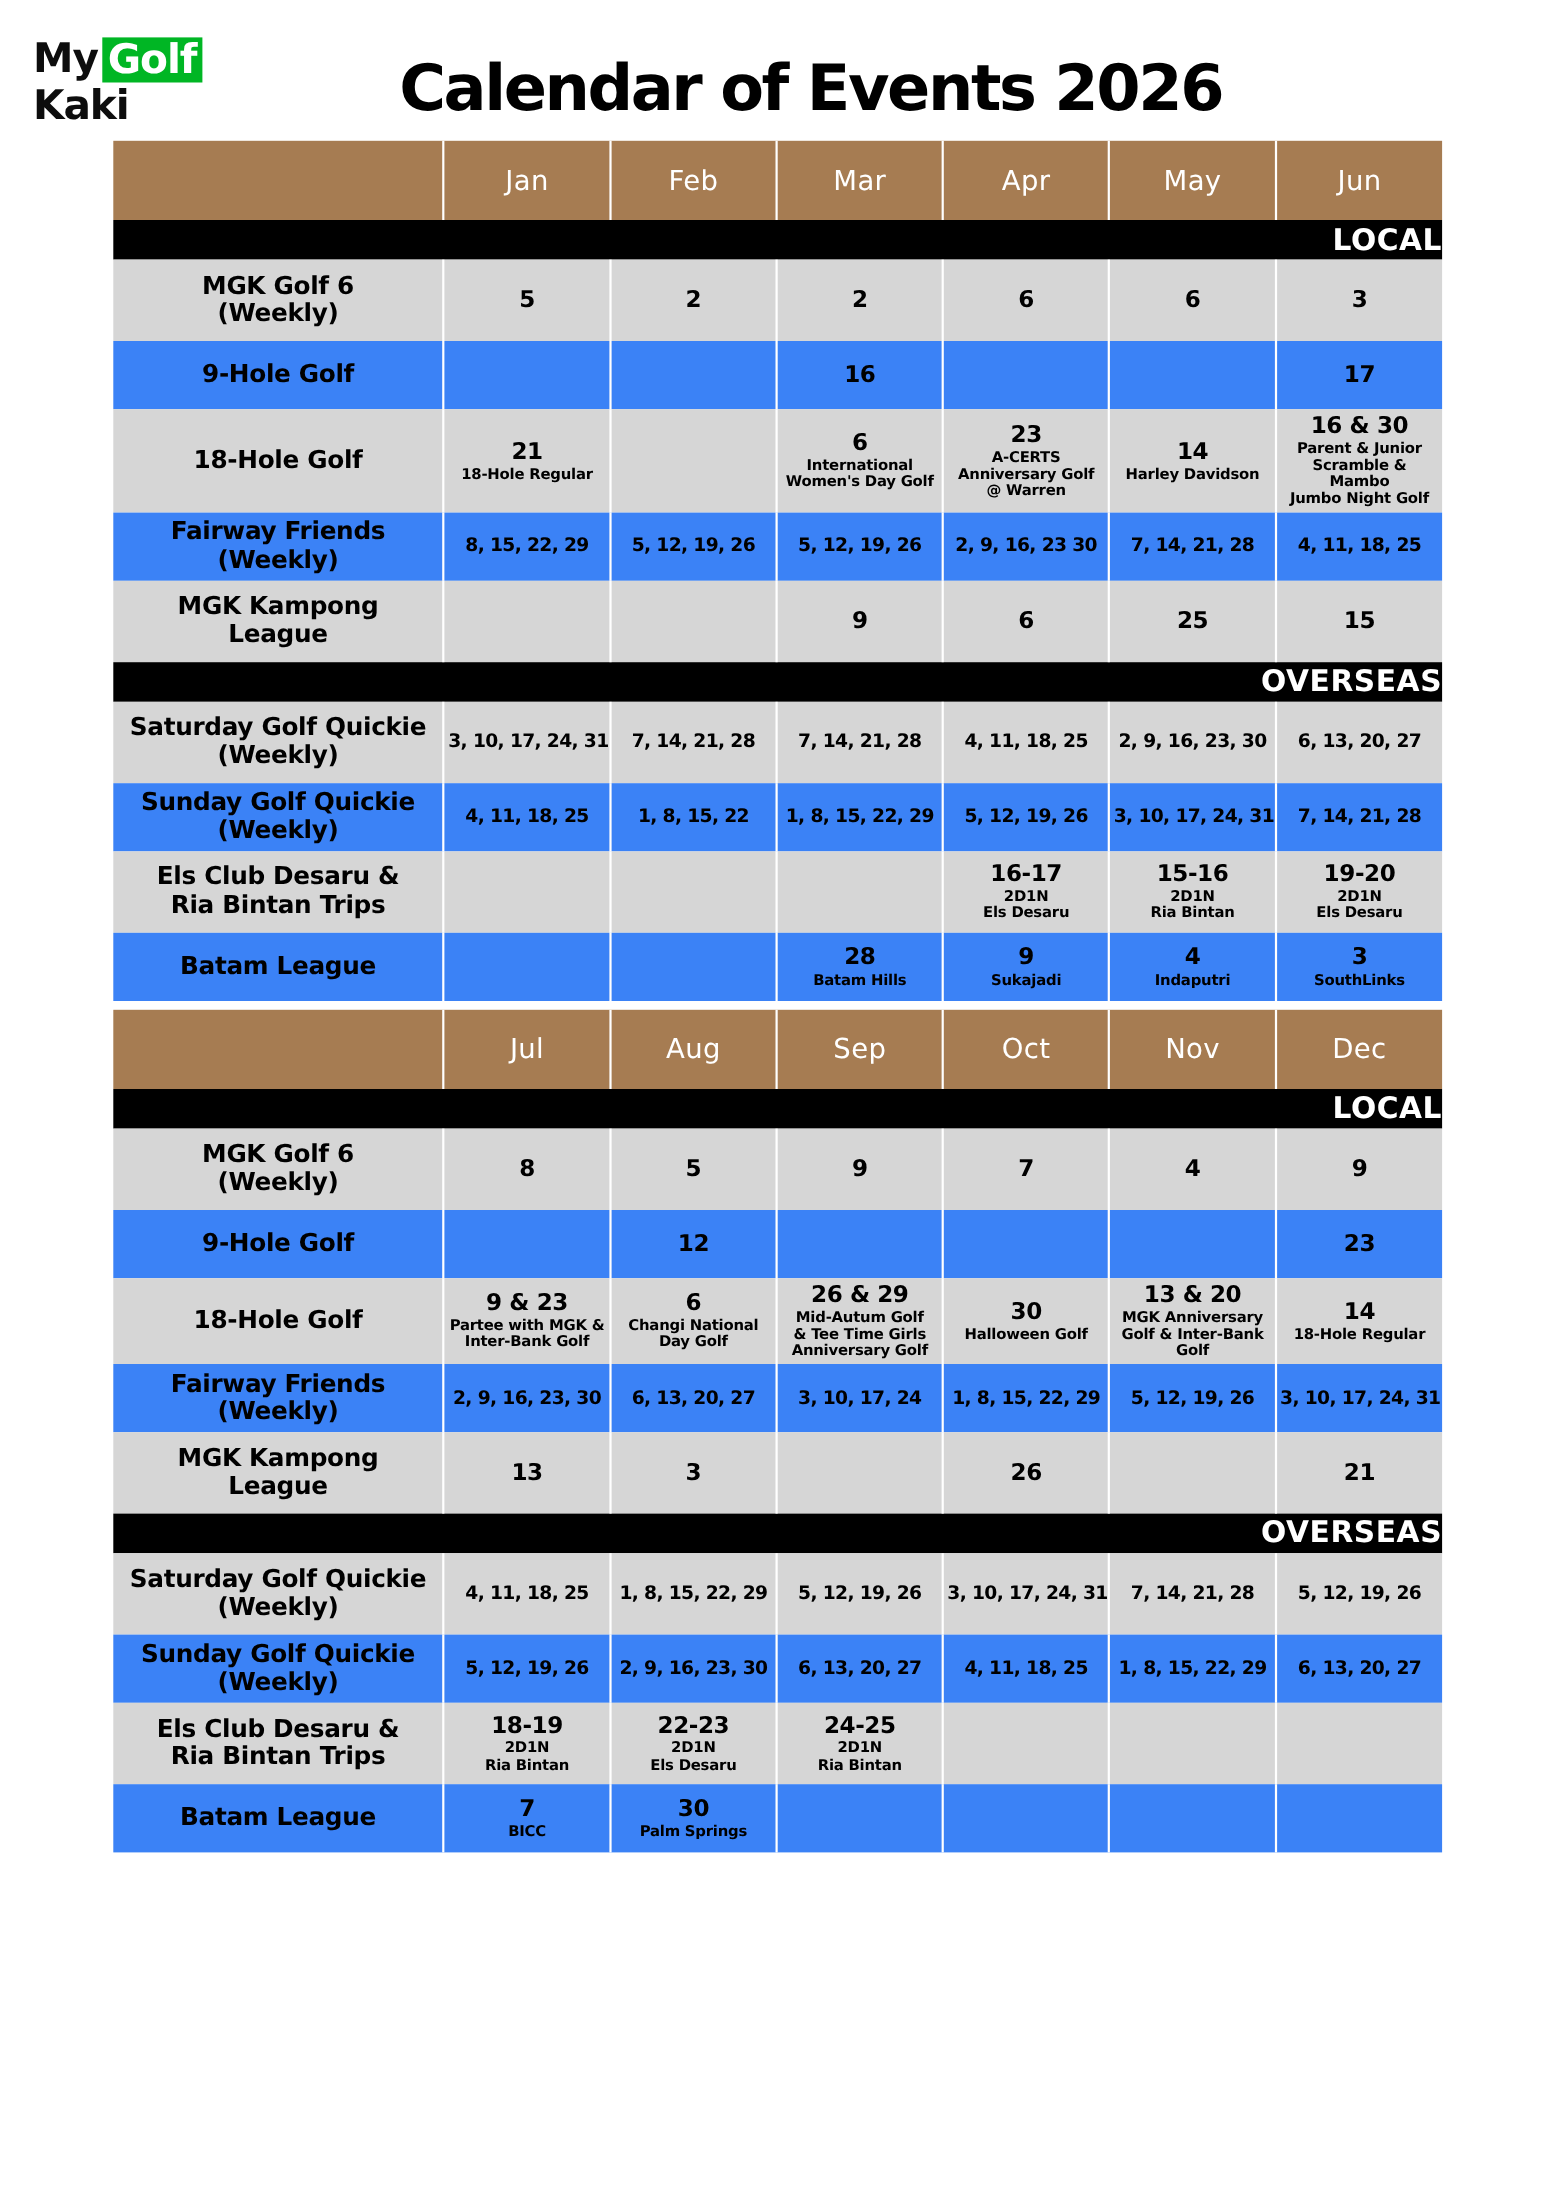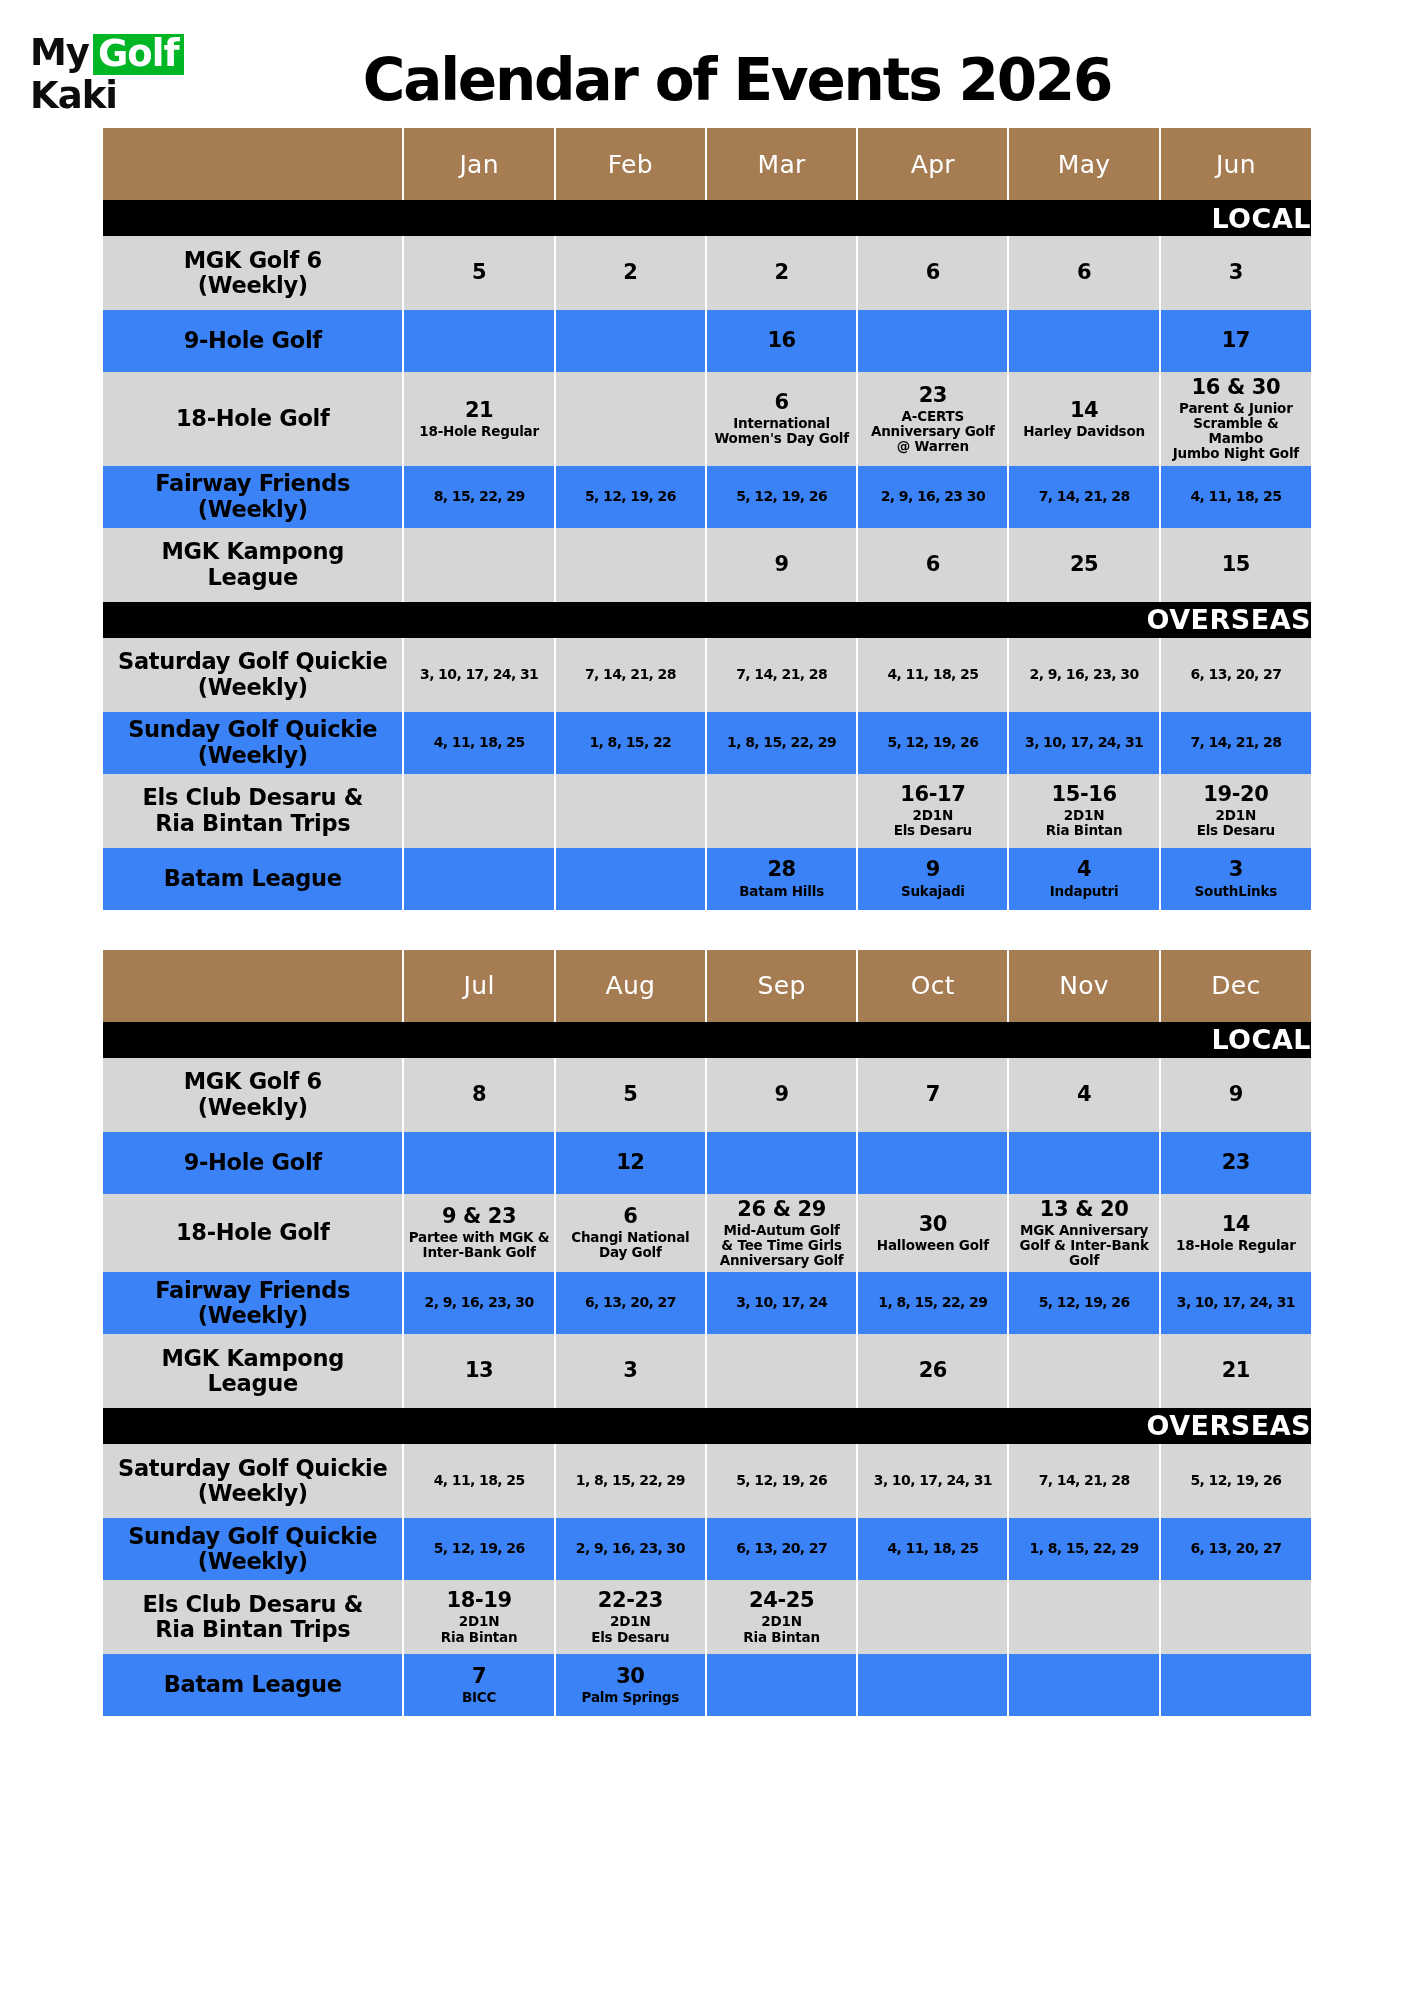--- a/index.html
+++ b/index.html
@@ -72,21 +72,21 @@
     white-space: nowrap;
   }
 
   
   .cal-table {
     width: 1208px;
     margin: 0 auto 0 auto;
     border-collapse: collapse;
     table-layout: fixed;
   }
-  .cal-table.second { margin-top: 40px; }
+  .cal-table.second { margin-top: 8px; }
 
   .cal-table col.c-label { width: 300px; }
   .cal-table col.c-month { width: 151px; }
 
   .month-head td {
     background: #a67c52;
     color: #ffffff;
     font-size: 25px;
     font-weight: 400;
     text-align: center;
@@ -134,21 +134,21 @@
 
   .cell-main {
     font-size: 21px;
     font-weight: 800;
     color: #000;
     line-height: 1.1;
     font-family: "DejaVu Sans", sans-serif;
     letter-spacing: -0.4px;
     white-space: nowrap;
   }
-  .cell-main.list { font-size: 14px; letter-spacing: -0.6px; }
+  .cell-main.list { font-size: 17px; letter-spacing: -0.6px; }
   .cell-sub {
     font-size: 13.5px;
     font-weight: 700;
     color: #000;
     line-height: 1.12;
     margin-top: 2px;
     font-family: "DejaVu Sans", sans-serif;
     letter-spacing: -0.2px;
   }
 

